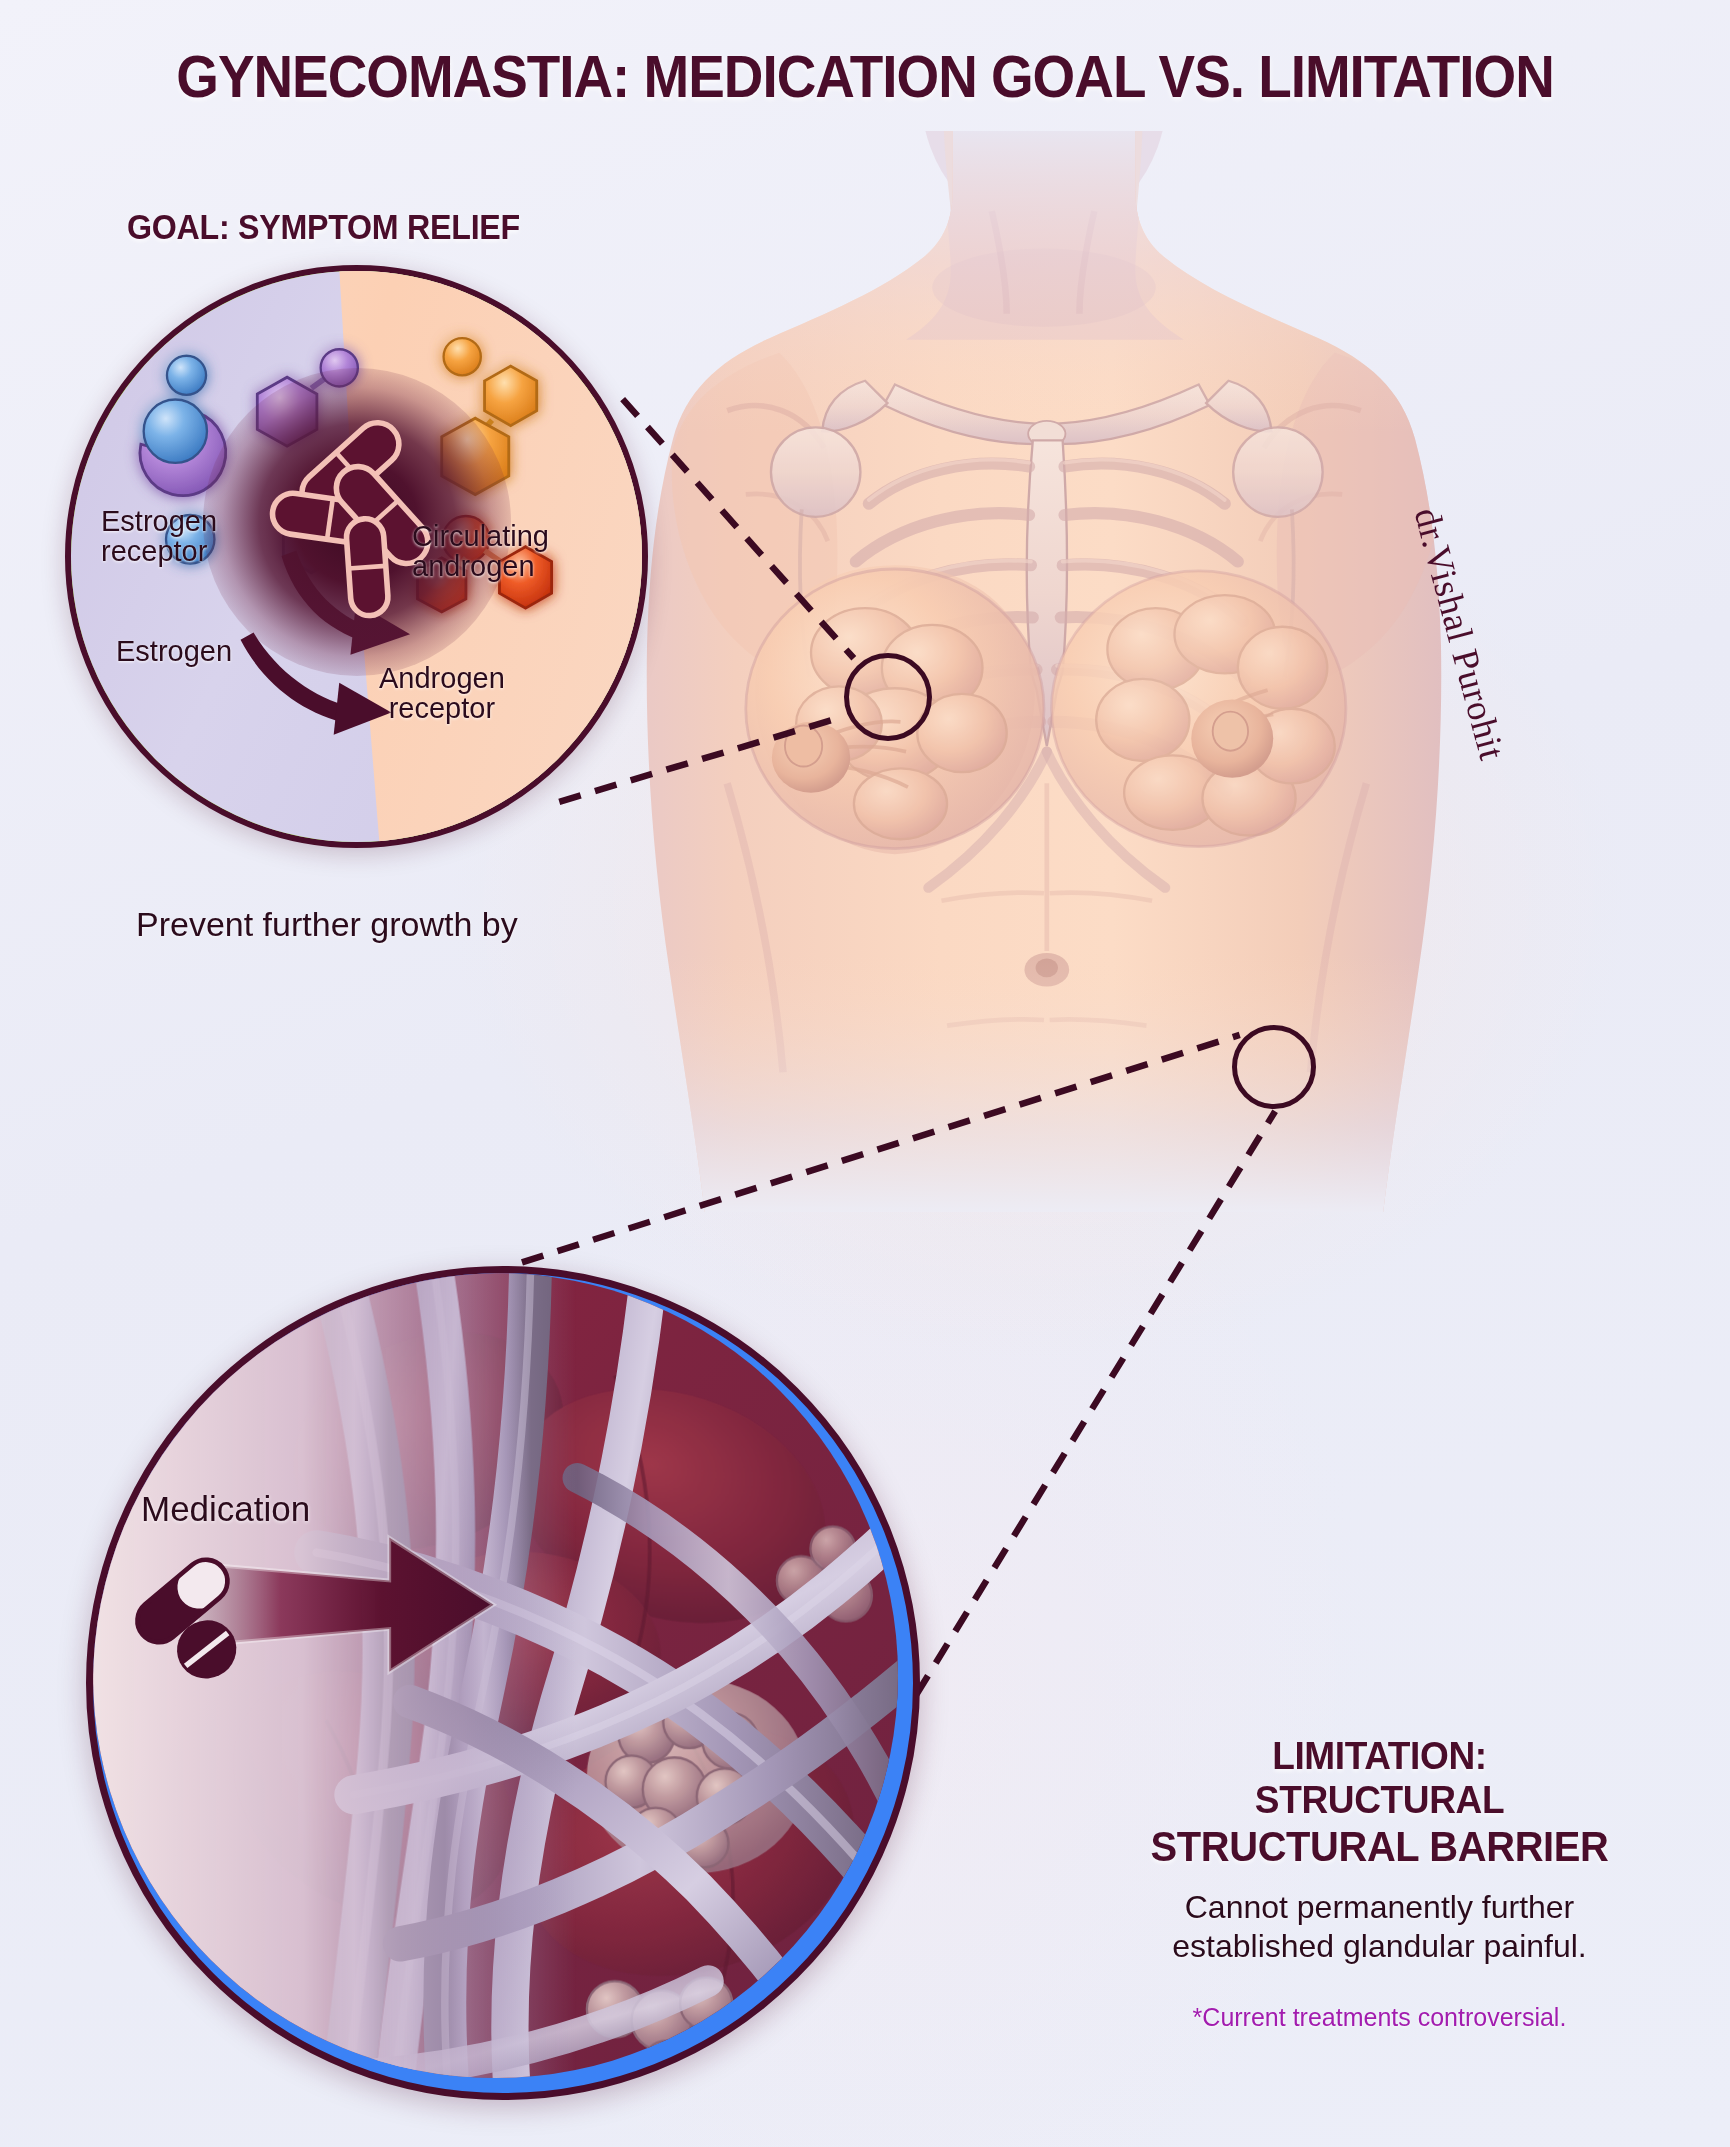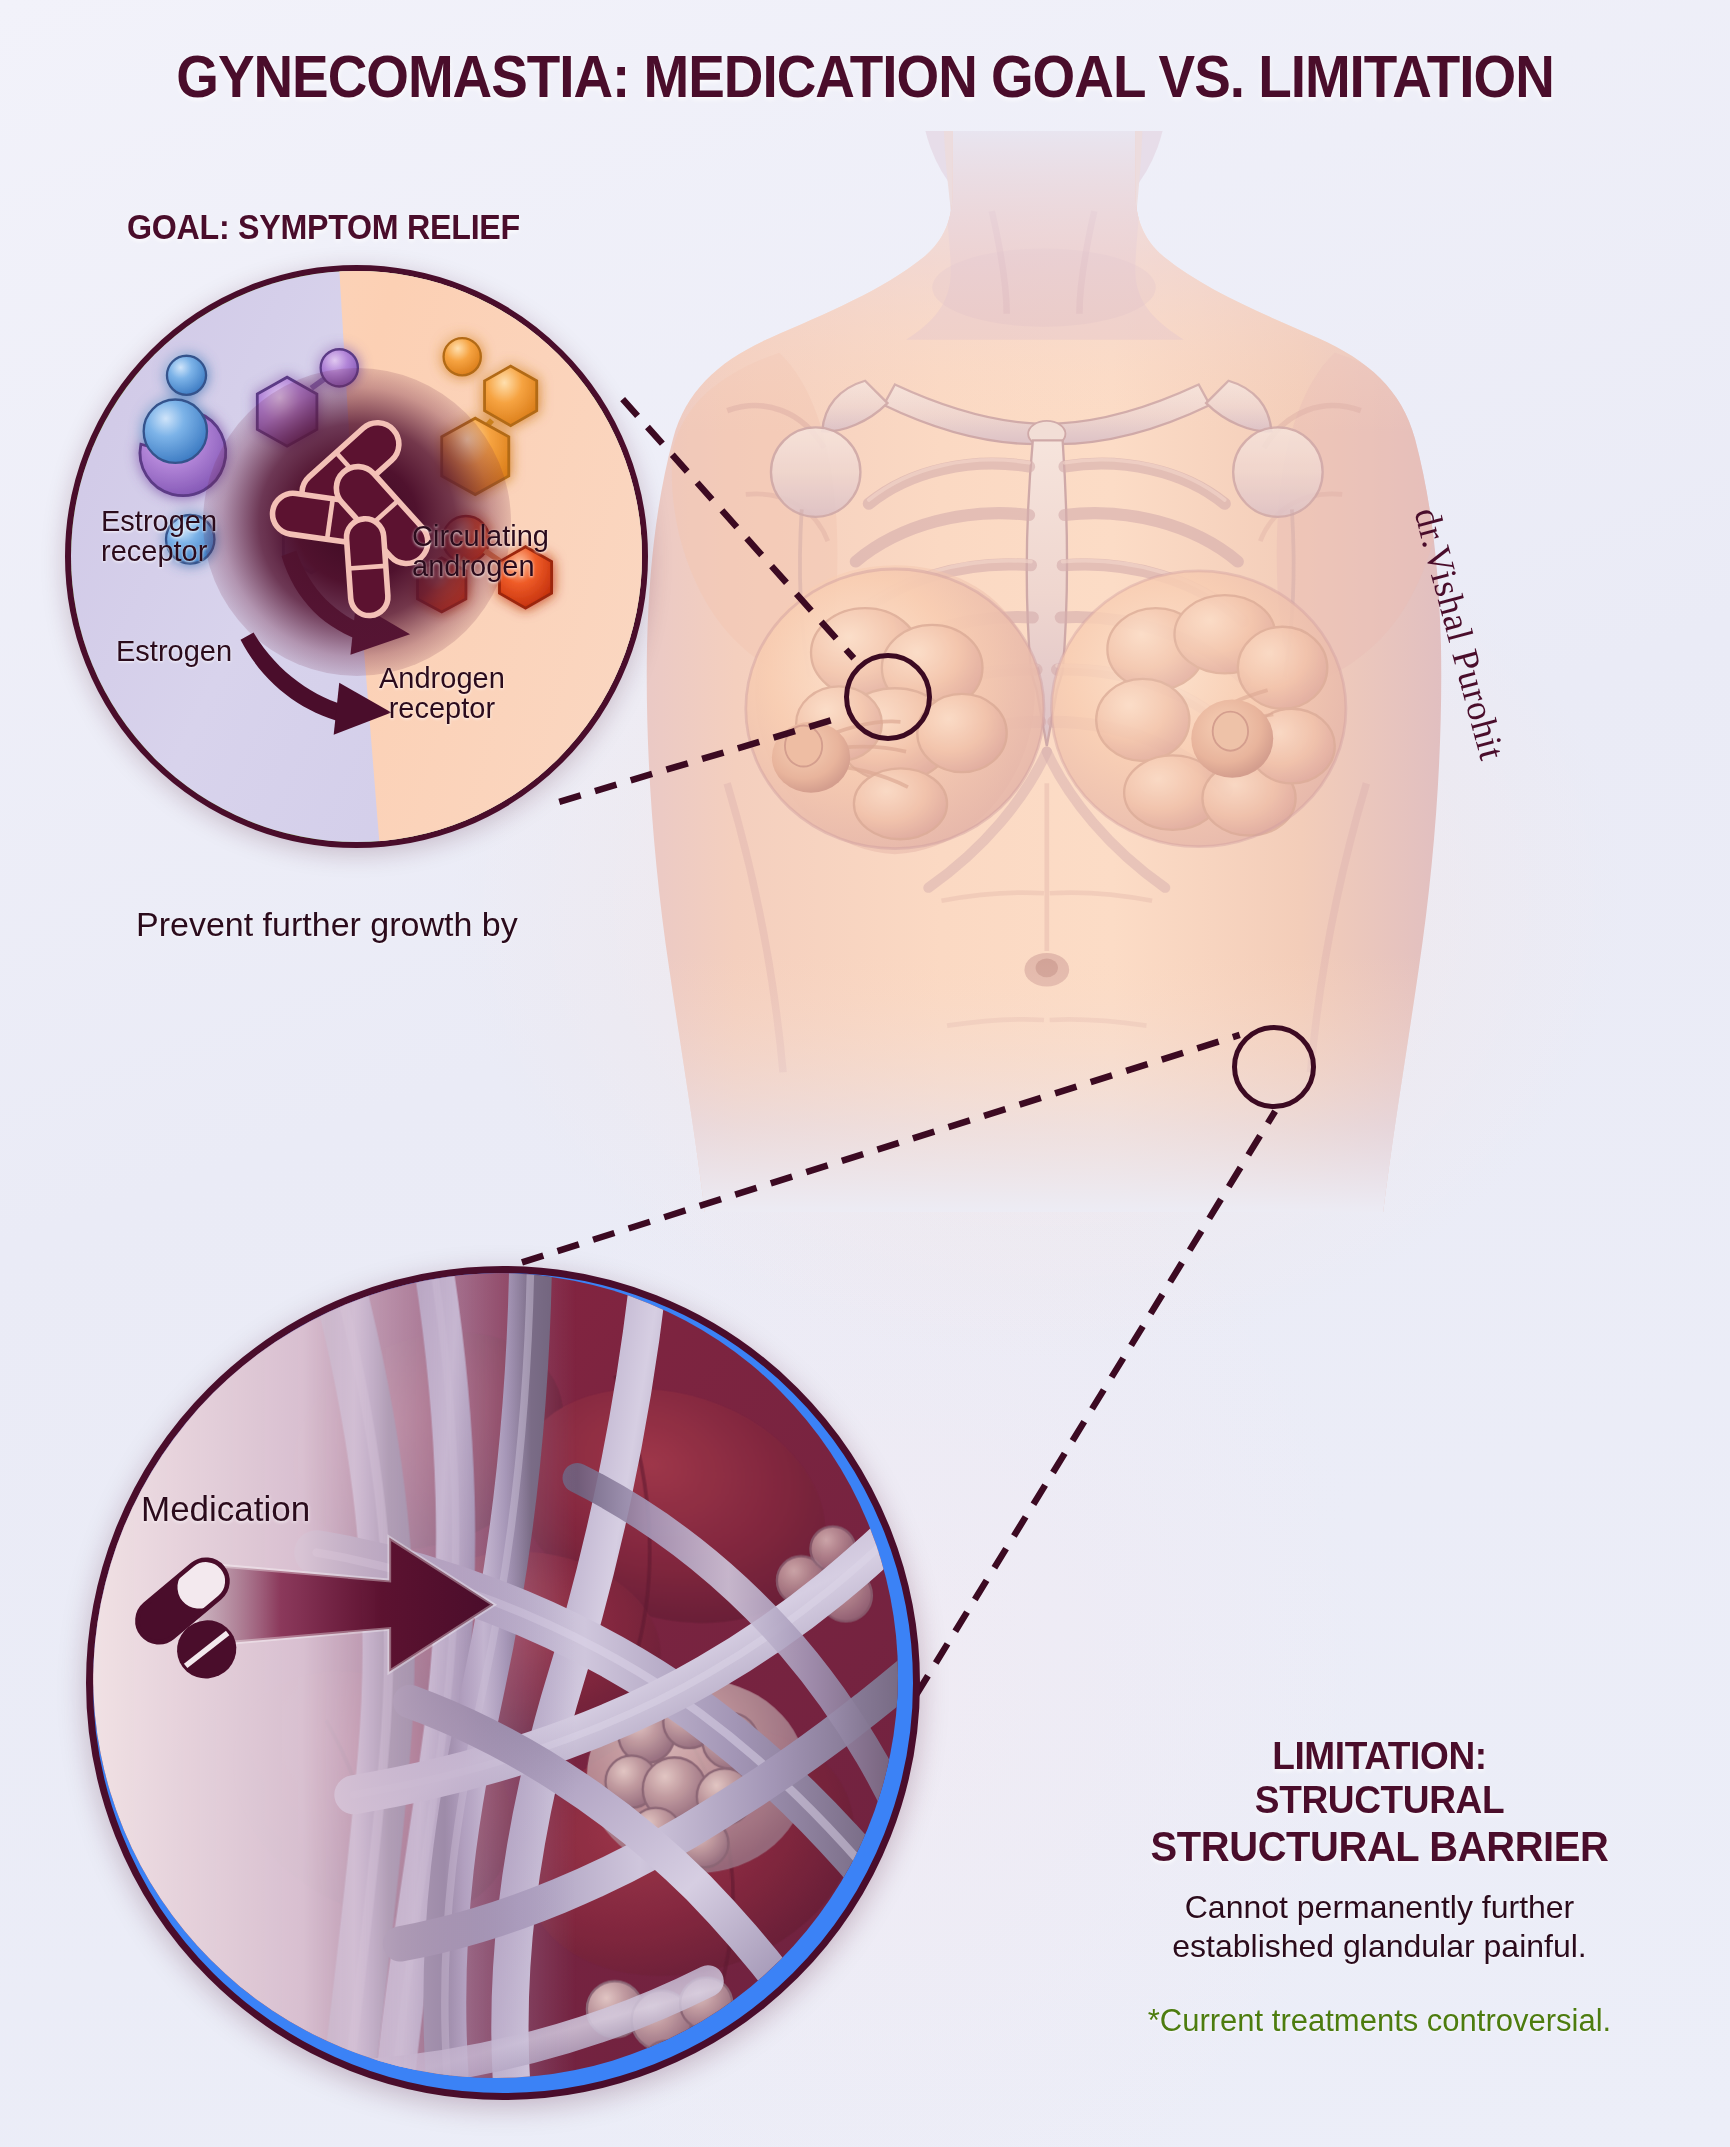--- a/index.html
+++ b/index.html
@@ -41,21 +41,21 @@
     text-shadow:0 1.9px 4.7px rgba(255,255,255,.85);
   }
 
   
   .mol-circle{
     position:absolute;left:65px;top:265px;
     width:571px;height:571px;border-radius:50%;
     border:6.5px solid #4a0d2b;
     overflow:hidden;
     box-shadow:0 5.6px 24px rgba(74,13,43,.22);
-    background:#4d7c0f;
+    background:#84cc16;
   }
   .mol-left{
     position:absolute;left:0;top:0;width:100%;height:100%;
     background:linear-gradient(115deg,#cfc7e6 0%,#d8d3ec 40%,#cfcae8 100%);
   }
   .mol-right{
     position:absolute;left:0;top:0;width:100%;height:100%;
     background:linear-gradient(105deg,#fbd9c2 0%,#fcd0b4 45%,#fad7c2 100%);
     clip-path:polygon(47% 0%,100% 0%,100% 100%,54% 100%, 50% 50%);
   }
@@ -128,21 +128,21 @@
     text-shadow:0 1.9px 4.7px rgba(255,255,255,.85);
   }
   .limit-h.big{font-size:42px;}
   .limit-body{
     margin-top:17px;
     font-size:32px;line-height:1.22;color:#2b0b1c;
     text-shadow:0 0.9px 2.8px rgba(255,255,255,.8);
   }
   .limit-note{
     margin-top:37px;
-    font-size:31px;color:#4d7c0f;
+    font-size:25px;color:#a21caf;
     text-shadow:0 0.9px 2.8px rgba(255,255,255,.8);
   }
 
   
   .signature{
     position:absolute;left:1447px;top:503px;
     font-family:"Liberation Serif", serif;
     font-size:37px;color:#4a0d2b;
     transform:rotate(75deg);
     transform-origin:left top;

